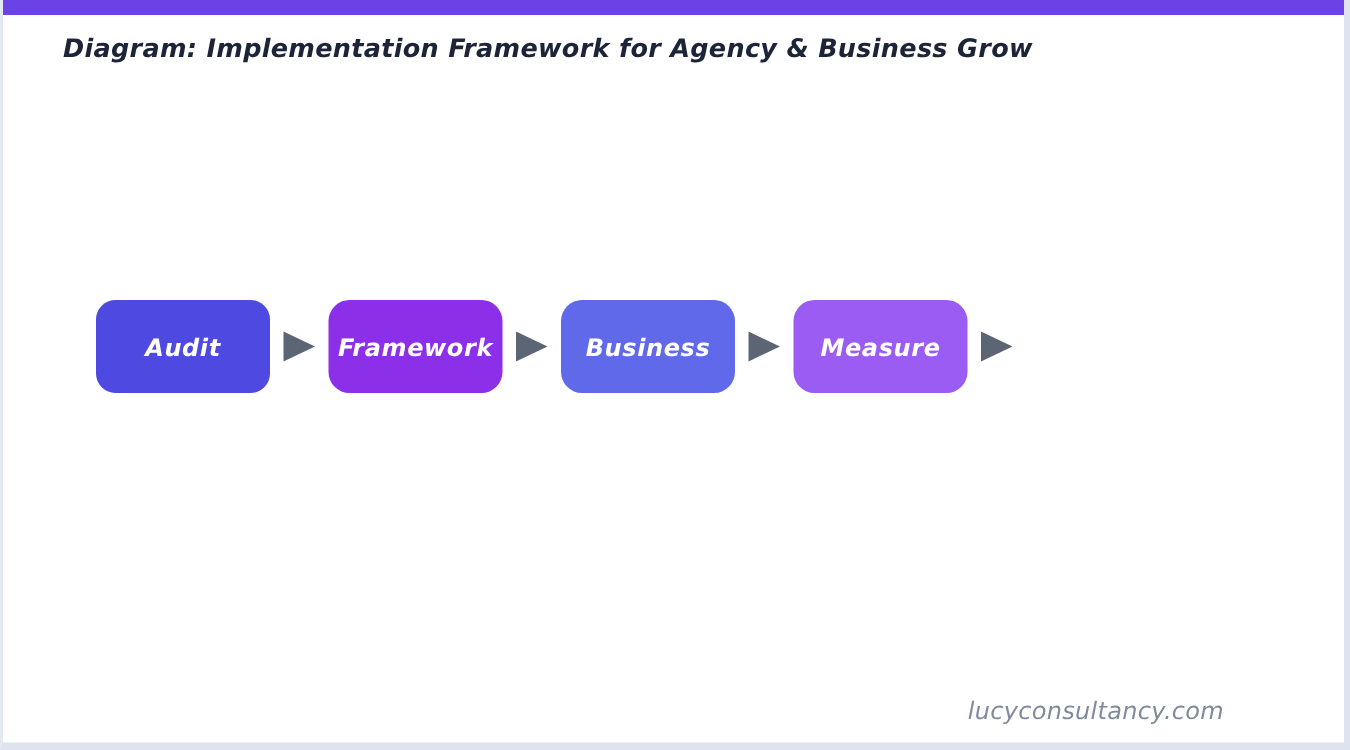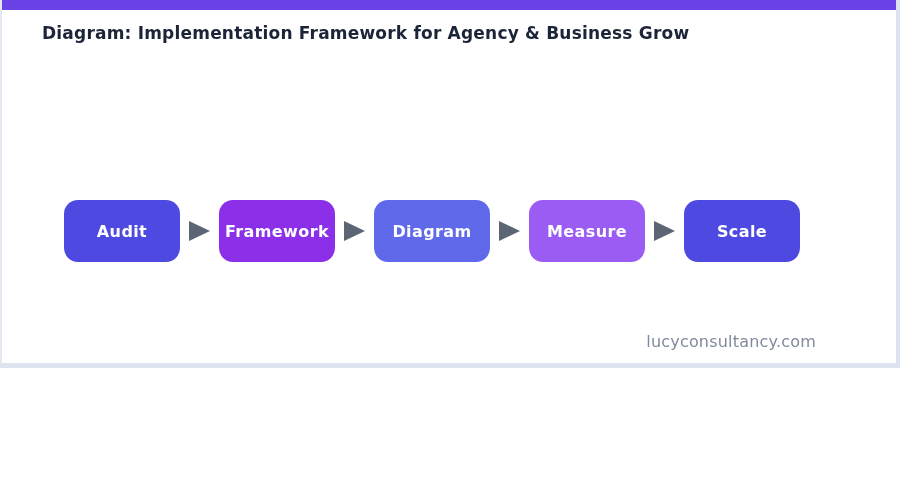--- a/index.html
+++ b/index.html
@@ -3,27 +3,28 @@
 <meta charset="utf-8">
 <style>
   html, body {
     margin: 0;
     padding: 0;
     font-family: "DejaVu Sans", "Liberation Sans", sans-serif;
   }
   .canvas {
     position: relative;
     width: 900px;
-    height: 368px;
+    height: 500px;
     box-sizing: border-box;
     background: #ffffff;
     border-left: 2px solid #e3e8f2;
     border-right: 4px solid #dde4ef;
     border-bottom: 5px solid #dde4ef;
     overflow: hidden;
+    font-style: italic;
   }
   .top-bar {
     position: absolute;
     top: 0;
     left: 0;
     width: 100%;
     height: 10px;
     background: #6b42e6; 
   }
   .title {
@@ -76,34 +77,31 @@
     letter-spacing: 0.2px;
   }
 </style>
 </head>
 <body>
 
 <div class="canvas">
   <div class="top-bar" style="background: rgb(107, 66, 230);"></div>
   <div class="title" style="color: rgb(28, 36, 56);">Diagram: Implementation Framework for Agency &amp; Business Grow</div>
   <div class="flow-row">
-      <div class="step-box" style="background: rgb(78, 73, 225);">
+      <div class="step-box" style="background: rgb(78, 73, 225); border-radius: 13px;">
     <span class="step-label" style="color: rgb(255, 255, 255);">Audit</span>
   </div>
       <span class="arrow" style="border-left-color: rgb(91, 101, 115);"></span>
       <div class="step-box" style="background: rgb(139, 48, 232);">
     <span class="step-label" style="color: rgb(255, 255, 255);">Framework</span>
   </div>
       <span class="arrow" style="border-left-color: rgb(91, 101, 115);"></span>
       <div class="step-box" style="background: rgb(95, 105, 234);">
-    <span class="step-label" style="color: rgb(255, 255, 255);">Diagram</span>
+    <span class="step-label" style="color: rgb(255, 255, 255);">Business</span>
   </div>
       <span class="arrow" style="border-left-color: rgb(91, 101, 115);"></span>
       <div class="step-box" style="background: rgb(154, 92, 242);">
     <span class="step-label" style="color: #ffffff;">Measure</span>
   </div>
       <span class="arrow" style="border-left-color: rgb(91, 101, 115);"></span>
-      <div class="step-box" style="background: rgb(78, 73, 225);">
-    <span class="step-label" style="color: rgb(255, 255, 255);">Scale</span>
-  </div>
     </div>
   <div class="footer" style="color: rgb(127, 138, 156);">lucyconsultancy.com</div>
 </div>
 
 </body></html>

